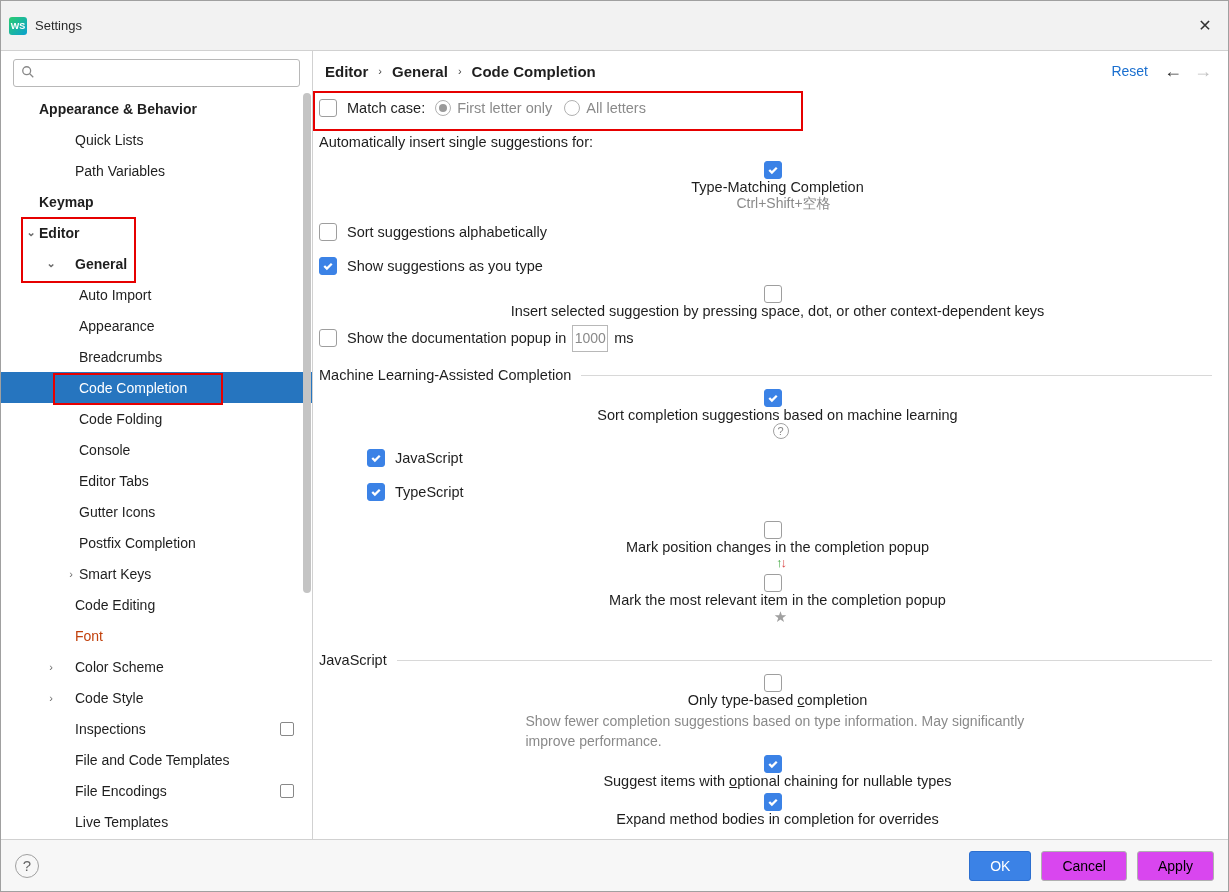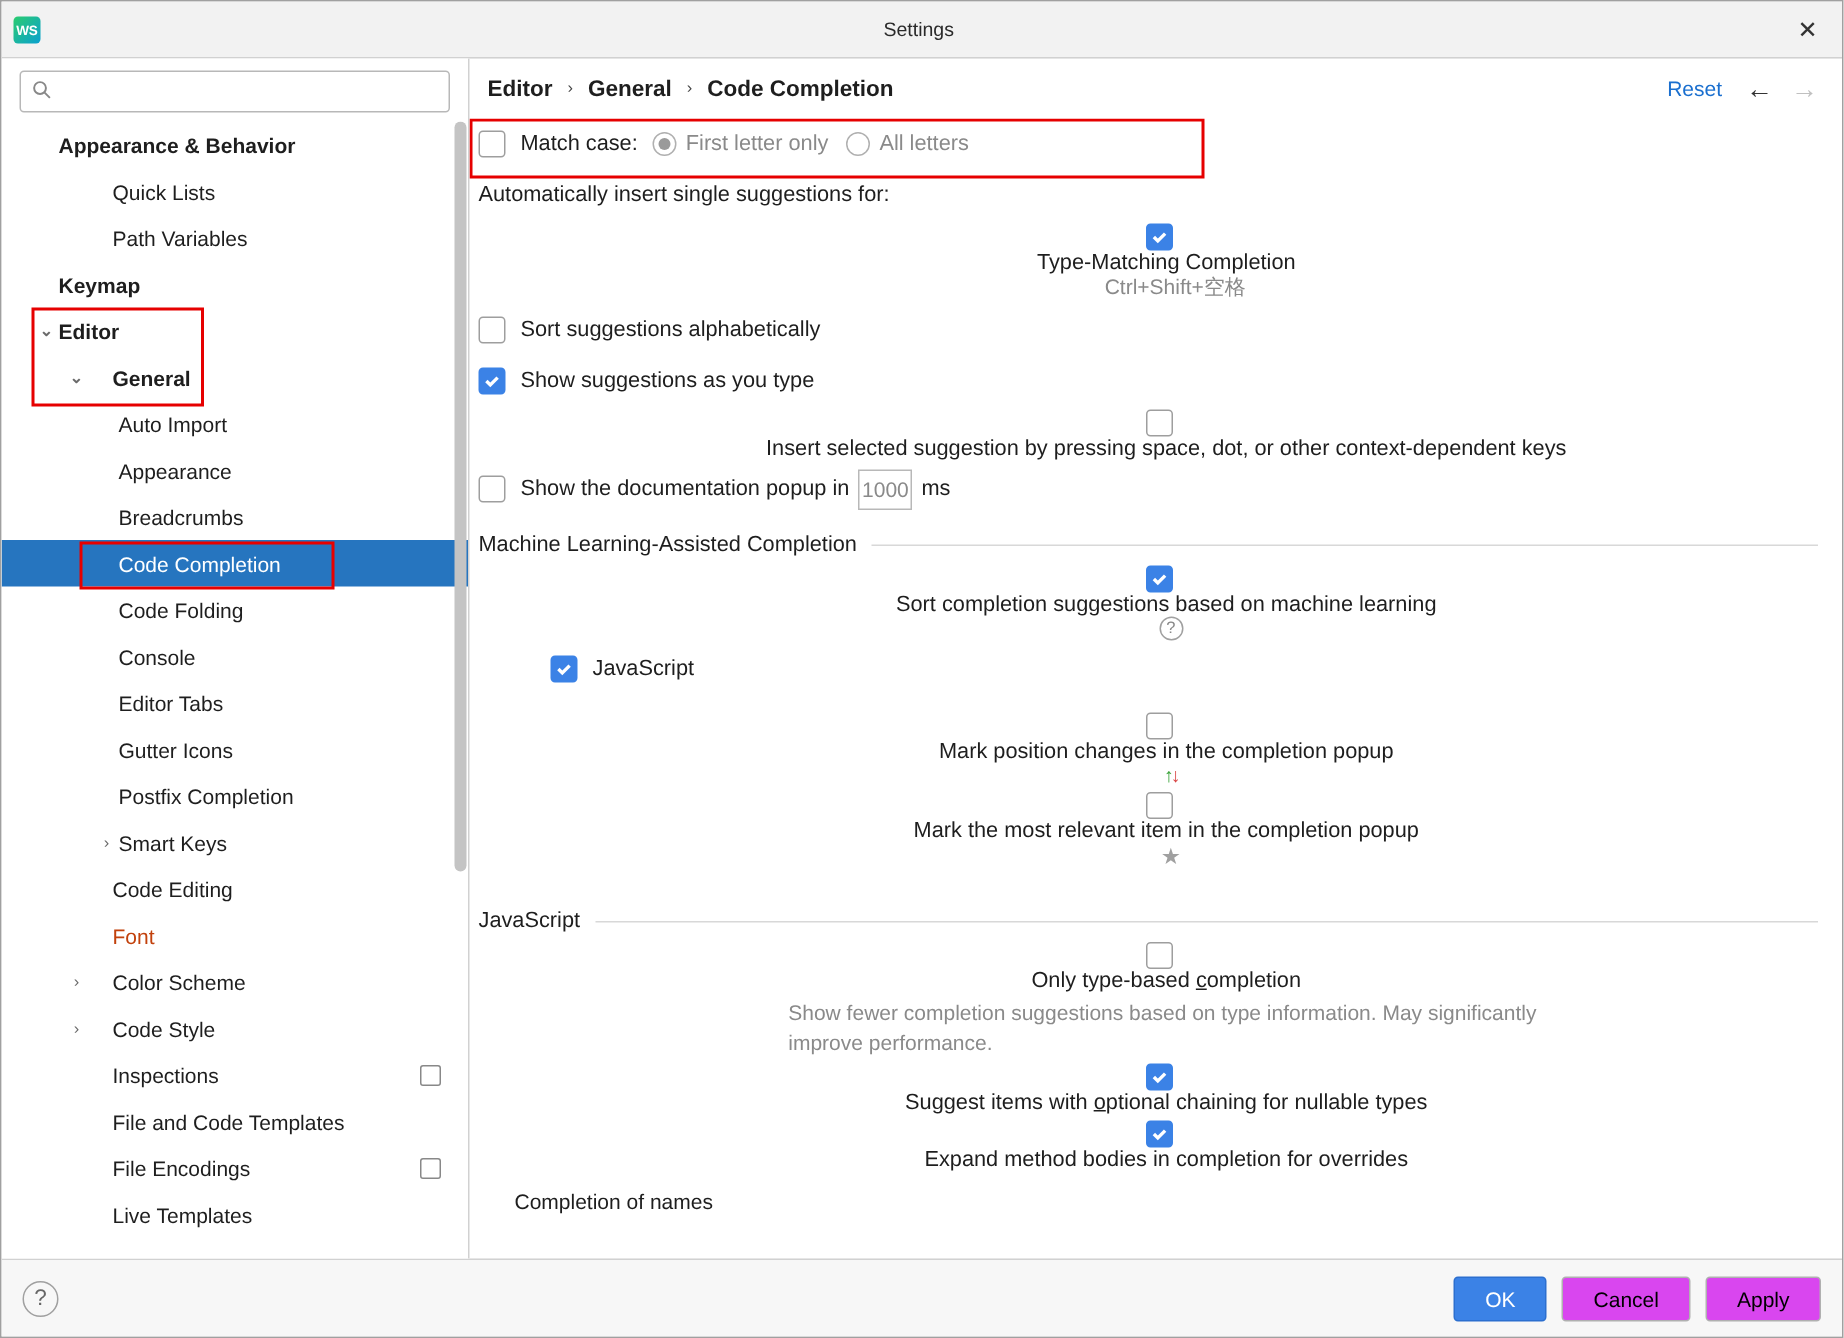--- a/index.html
+++ b/index.html
@@ -1,19 +1,19 @@
 <!DOCTYPE html>
 <html><head>
 <meta charset="utf-8">
 <style>
 * { box-sizing: border-box; margin: 0; padding: 0; }
 body { font-family: "Segoe UI", -apple-system, Arial, sans-serif; font-size: 14px; color: #1e1e1e; background: #fff; width: 1229px; height: 892px; overflow: hidden; border: 1px solid #a0a0a0; display: flex; flex-direction: column; }
-.titlebar { display: flex; align-items: center; height: 38px; padding: 0 8px; border-bottom: 1px solid #d1d1d1; background: #f2f2f2; }
+.titlebar { display: flex; align-items: center; height: 50px; padding: 0 8px; border-bottom: 1px solid #d1d1d1; background: #f2f2f2; }
 .titlebar .app-icon { width: 18px; height: 18px; background: linear-gradient(135deg,#2bcc6f,#0aa0d0); border-radius: 3px; display: flex; align-items: center; justify-content: center; color: #fff; font-size: 9px; font-weight: bold; margin-right: 8px; }
-.titlebar .title { flex: 1; font-size: 13px; color: #2a2a2a; text-align: center; }
+.titlebar .title { flex: 1; font-size: 13px; color: #2a2a2a; }
 .titlebar .close-x { width: 30px; text-align: center; font-size: 16px; color: #333; cursor: pointer; }
 .content { flex: 1; display: flex; min-height: 0; }
 .sidebar { width: 312px; border-right: 1px solid #d1d1d1; display: flex; flex-direction: column; background: #fff; position: relative; }
 .search-wrap { padding: 8px 12px 6px 12px; }
 .search { width: 100%; height: 28px; border: 1px solid #b8b8b8; border-radius: 3px; padding: 0 6px 0 26px; font-size: 13px; background: #fff; }
 .search-wrap { position: relative; }
 .search-wrap .mag { position: absolute; left: 20px; top: 14px; width: 14px; height: 14px; color: #888; }
 .tree { flex: 1; overflow-y: auto; padding-bottom: 10px; position: relative; }
 .sb-item { display: flex; align-items: center; height: 31px; padding-left: 38px; cursor: pointer; font-size: 14px; color: #1e1e1e; white-space: nowrap; position: relative; }
 .sb-item.bold { font-weight: 600; }
@@ -253,20 +253,28 @@
         <span class="help-q">?</span>
       </div>
       <div class="row indent2">
         <span class="chk on">
             <svg viewBox="0 0 16 16">
               <polyline points="3,8 6.5,11.5 13,5"></polyline>
             </svg>
           </span>
         <span class="lbl">JavaScript</span>
       </div>
+      <div class="row indent2">
+        <span class="chk on">
+            <svg viewBox="0 0 16 16">
+              <polyline points="3,8 6.5,11.5 13,5"></polyline>
+            </svg>
+          </span>
+        <span class="lbl">TypeScript</span>
+      </div>
       <div class="row indent1" style="margin-top:10px">
         <span class="chk"></span>
         <span class="lbl">Mark position changes in the completion popup</span>
         <span class="ud-icons"><span class="up">↑</span><span class="dn">↓</span></span>
       </div>
       <div class="row indent1">
         <span class="chk"></span>
         <span class="lbl">Mark the most relevant item in the completion popup</span>
         <span class="star">★</span>
       </div>

